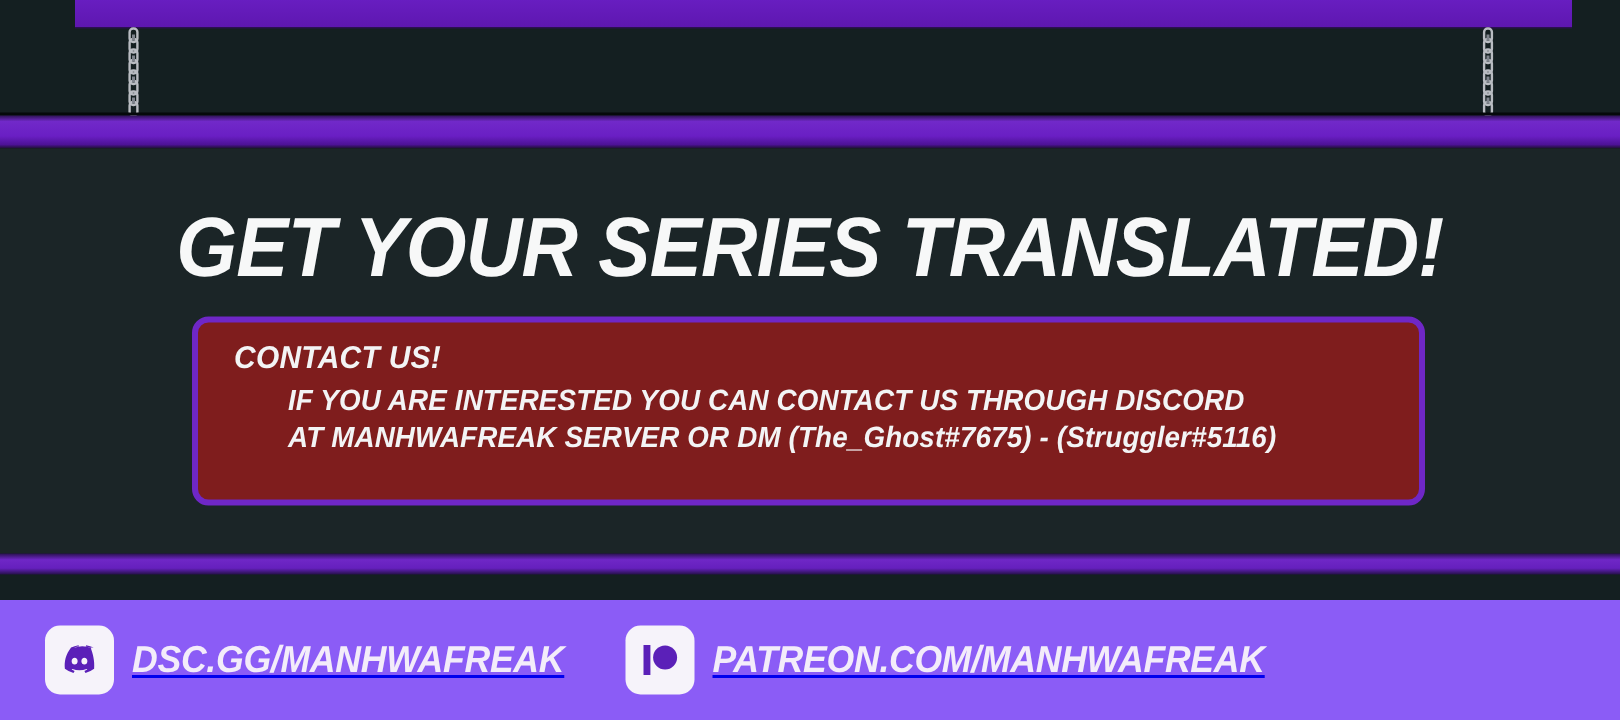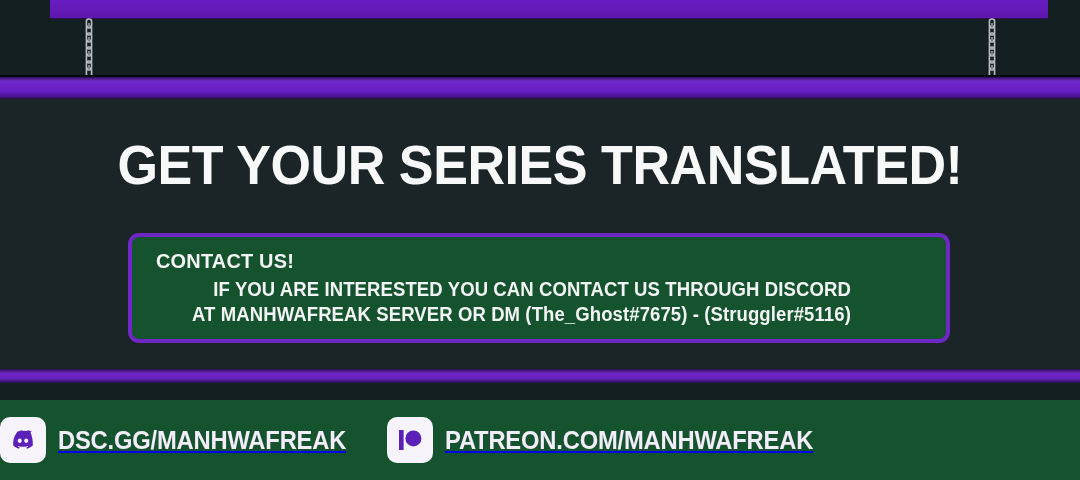--- a/index.html
+++ b/index.html
@@ -6,20 +6,21 @@
   html, body {
     width: 1080px; height: 480px;
     background: #0e171a;
     font-family: "Liberation Sans", sans-serif;
     overflow: hidden;
   }
   #page {
     position: relative;
     width: 1080px; height: 480px;
     background: #141f21;
+    font-style: italic;
   }
 
   
   .top-panel {
     position: absolute;
     left: 50px; top: -22px;
     width: 998px; height: 40px;
     background: linear-gradient(180deg,#7b2fd0 0%,#6a1fc4 45%,#5e17b0 100%);
     box-shadow: 0 1px 0 #2b1150;
   }
@@ -67,62 +68,62 @@
     color: #f7f8f8;
     font-size: 56px;
     font-weight: bold;
     letter-spacing: -0.5px;
     transform: scaleX(0.93);
     white-space: nowrap;
   }
 
   .contact-box {
     position: absolute;
-    left: 128px; top: 134px;
-    width: 822px; height: 110px;
+    left: 128px; top: 112px;
+    width: 822px; height: 126px;
     border: 4px solid #6f27c6;
     border-radius: 11px;
-    background: #14532d;
+    background: #7f1d1d;
   }
   .contact-title {
     position: absolute;
     left: 24px; top: 12px;
     color: #f3f4f5;
     font-size: 21px;
     font-weight: bold;
     letter-spacing: 0.2px;
     transform: scaleX(0.95);
     transform-origin: left center;
     white-space: nowrap;
   }
   .contact-lines {
     position: absolute;
     left: 60px; top: 40px;
     white-space: nowrap;
-    text-align: right;
   }
   .contact-line {
     color: #f3f4f5;
     font-size: 19.5px;
     font-weight: bold;
     letter-spacing: 0.1px;
     line-height: 25px;
     transform: scaleX(0.95);
     transform-origin: left center;
     white-space: nowrap;
   }
 
   
   .footer {
     position: absolute;
     left: 0; top: 400px;
     width: 1080px; height: 80px;
-    background: #14532d;
+    background: #8b5cf6;
     display: flex;
     align-items: center;
+    padding-left: 30px;
   }
   .social {
     display: flex;
     align-items: center;
     margin-right: 26px;
   }
   .social-badge {
     width: 46px; height: 46px;
     border-radius: 10px;
     background: #f6f3fa;

